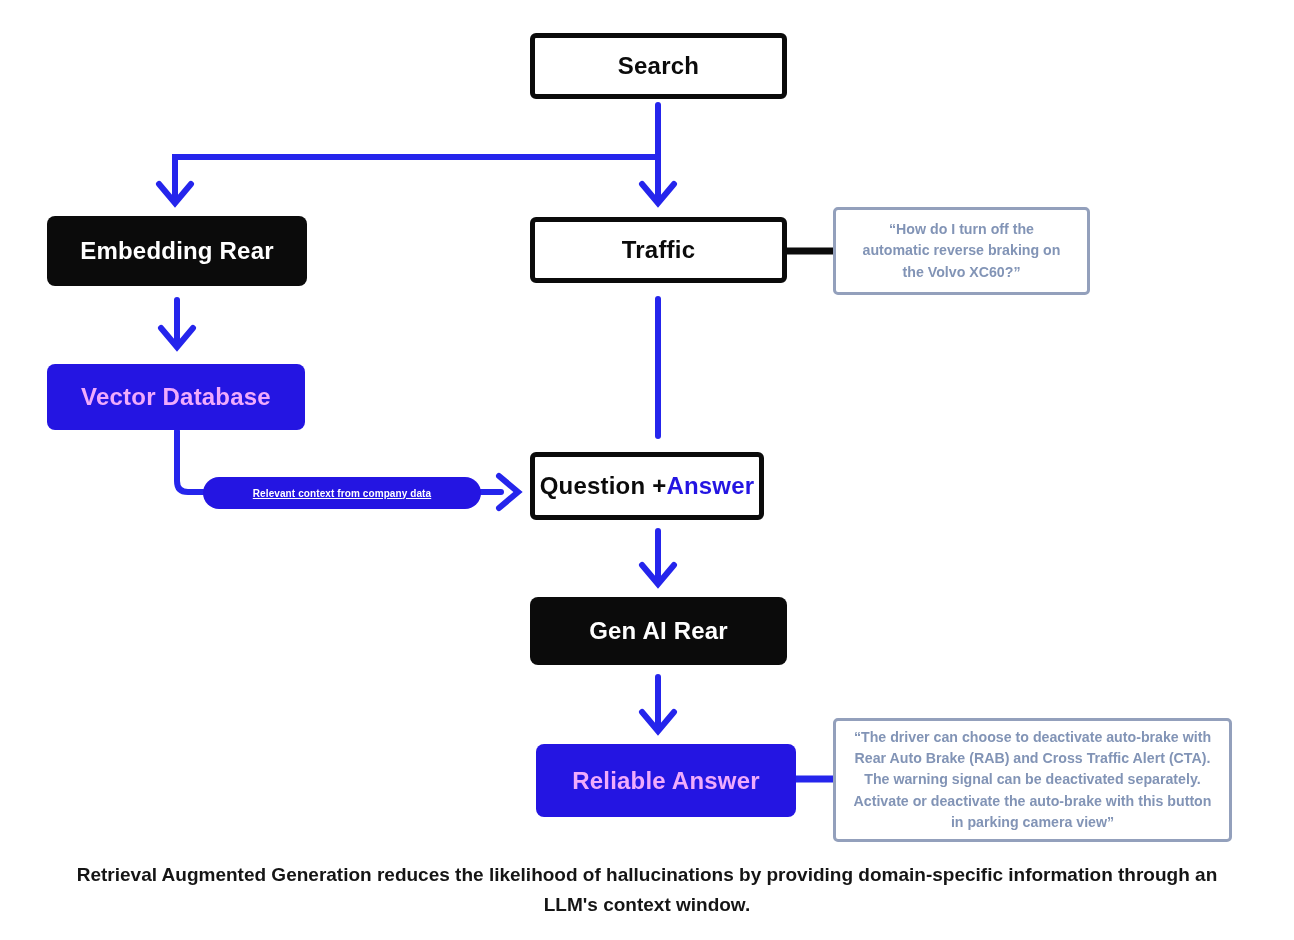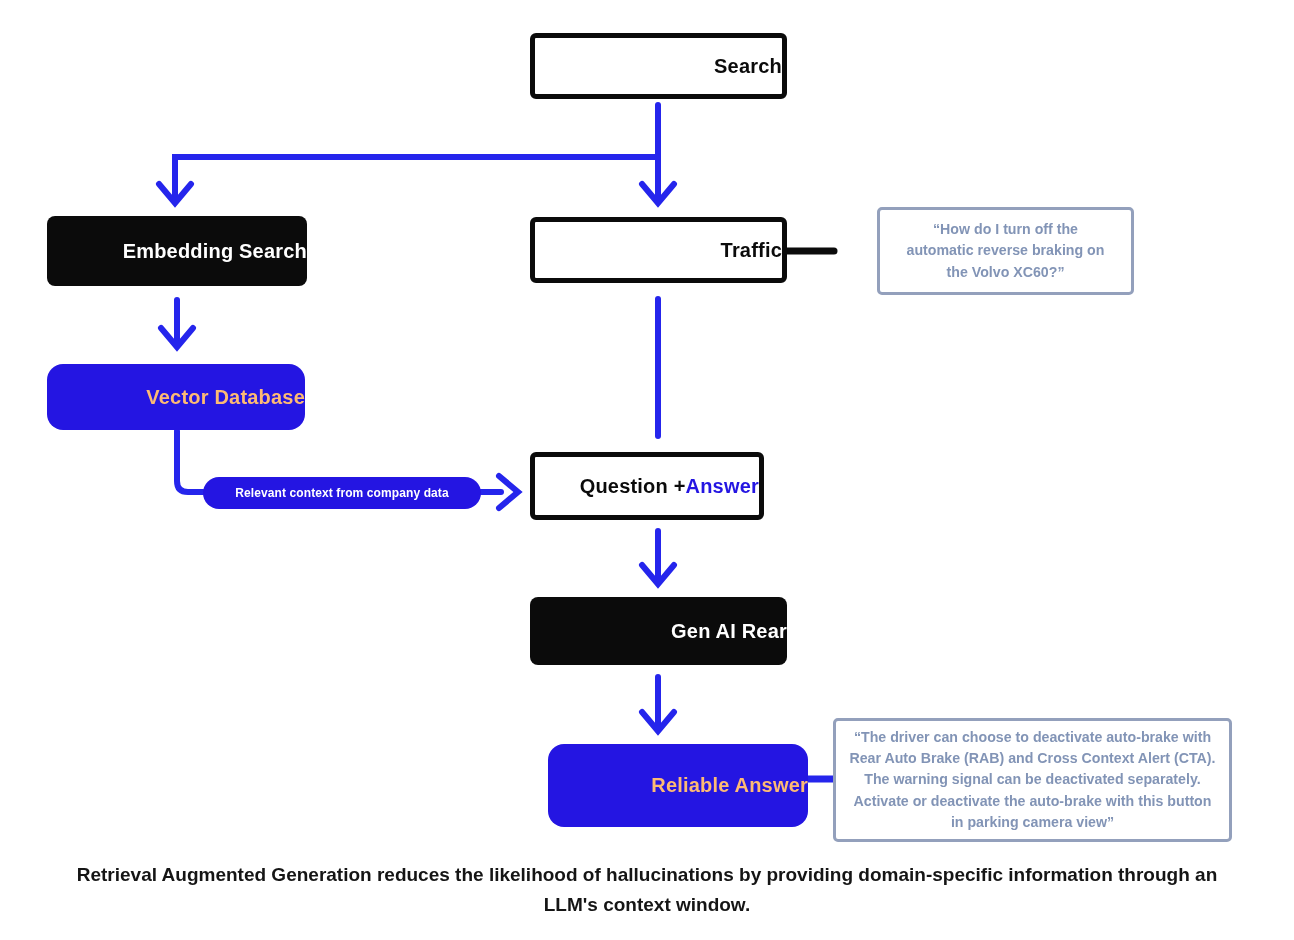--- a/index.html
+++ b/index.html
@@ -2,34 +2,34 @@
 <html style="--accent-blue: #2415e2; --line-blue: #2525ec; --ink: #0b0b0b; --callout-border: #93a0bc; --callout-text: #8294b6;"><head>
 <meta charset="utf-8">
 <style>
   html,body{margin:0;padding:0;background:#fff;}
   body{font-family:"Liberation Sans","DejaVu Sans",sans-serif;}
   .canvas{position:relative;width:1294px;height:940px;background:#fff;overflow:hidden;}
   .wires{position:absolute;left:0;top:0;}
   .wire{fill:none;stroke:var(--line-blue,#2525ec);stroke-width:6;stroke-linecap:round;stroke-linejoin:miter;}
   .wire.thick{stroke-width:7;}
   .wire.black{stroke:var(--ink,#0b0b0b);stroke-width:7;}
-  .node{position:absolute;display:flex;align-items:center;justify-content:flex-end;
-        font-weight:700;font-size:20px;letter-spacing:.2px;box-sizing:border-box;white-space:nowrap;}
+  .node{position:absolute;display:flex;align-items:center;justify-content:center;
+        font-weight:700;font-size:24px;letter-spacing:.2px;box-sizing:border-box;white-space:nowrap;}
   .outline{background:#fff;border:5px solid var(--ink,#0b0b0b);border-radius:6px;color:var(--ink,#0b0b0b);}
   .solid-black{background:var(--ink,#0b0b0b);border-radius:8px;color:#fff;}
-  .solid-blue{background:var(--accent-blue,#2415e2);border-radius:16px;color:#fdba74;}
+  .solid-blue{background:var(--accent-blue,#2415e2);border-radius:8px;color:#f0abfc;}
   .hl-blue{color:var(--accent-blue,#2415e2);}
   .pill{position:absolute;background:var(--accent-blue,#2415e2);border-radius:16px;color:#fff;
-        font-size:12px;font-weight:700;display:flex;align-items:center;justify-content:center;
-        box-sizing:border-box;white-space:nowrap;letter-spacing:.1px;}
+        font-size:10px;font-weight:700;display:flex;align-items:center;justify-content:center;
+        box-sizing:border-box;white-space:nowrap;letter-spacing:.1px;text-decoration:underline;}
   .callout{position:absolute;background:#fff;border:3.5px solid var(--callout-border,#93a0bc);
         border-radius:5px;color:var(--callout-text,#8294b6);font-weight:700;font-size:14.2px;
         line-height:1.5;display:flex;align-items:center;justify-content:center;text-align:center;
         box-sizing:border-box;}
-  .callout.q1{padding:12px 18px;margin-left:44px;}
+  .callout.q1{padding:12px 18px;}
   .callout.q2{padding:4px 11px;}
   .caption{position:absolute;top:860px;left:0;right:0;text-align:center;
         font-size:19px;line-height:1.58;color:#151515;font-weight:bold;}
   .caption-inner{max-width:1180px;margin:0 auto;}
 </style>
 </head>
 <body>
 
 <div class="canvas">
 
@@ -60,21 +60,21 @@
     <path class="wire black" d="M 786 251 H 834"></path>
 
     <path class="wire thick" d="M 787 779 H 834"></path>
   </svg>
 
   <div class="node outline" style="left:530px;top:33px;width:257px;height:66px">
     <span>Search</span>
   </div>
 
   <div class="node solid-black" style="left:47px;top:216px;width:260px;height:70px">
-    <span>Embedding Search</span>
+    <span>Embedding Rear</span>
   </div>
 
   <div class="node outline" style="left:530px;top:217px;width:257px;height:66px">
     <span>Traffic</span>
   </div>
 
   <div class="callout q1" style="left:833px;top:207px;width:257px;height:88px">
     <span>“How do I turn off the automatic reverse braking on the Volvo XC60?”</span>
   </div>
 
@@ -88,25 +88,25 @@
 
   <div class="node outline" style="left:530px;top:452px;width:234px;height:68px">
     <span>Question + </span>
       <span class="hl-blue">Answer</span>
   </div>
 
   <div class="node solid-black" style="left:530px;top:597px;width:257px;height:68px">
     <span>Gen AI Rear</span>
   </div>
 
-  <div class="node solid-blue" style="left:548px;top:744px;width:260px;height:83px">
+  <div class="node solid-blue" style="left:536px;top:744px;width:260px;height:73px">
     <span>Reliable Answer</span>
   </div>
 
   <div class="callout q2" style="left:833px;top:718px;width:399px;height:124px">
-    <span>“The driver can choose to deactivate auto-brake with Rear Auto Brake (RAB) and Cross Context Alert (CTA). The warning signal can be deactivated separately. Activate or deactivate the auto-brake with this button in parking camera view”</span>
+    <span>“The driver can choose to deactivate auto-brake with Rear Auto Brake (RAB) and Cross Traffic Alert (CTA). The warning signal can be deactivated separately. Activate or deactivate the auto-brake with this button in parking camera view”</span>
   </div>
 
   <div class="caption">
     <div class="caption-inner">Retrieval Augmented Generation reduces the likelihood of hallucinations by providing domain-specific information through an LLM's context window.</div>
   </div>
 
 </div>
 
 </body></html>

